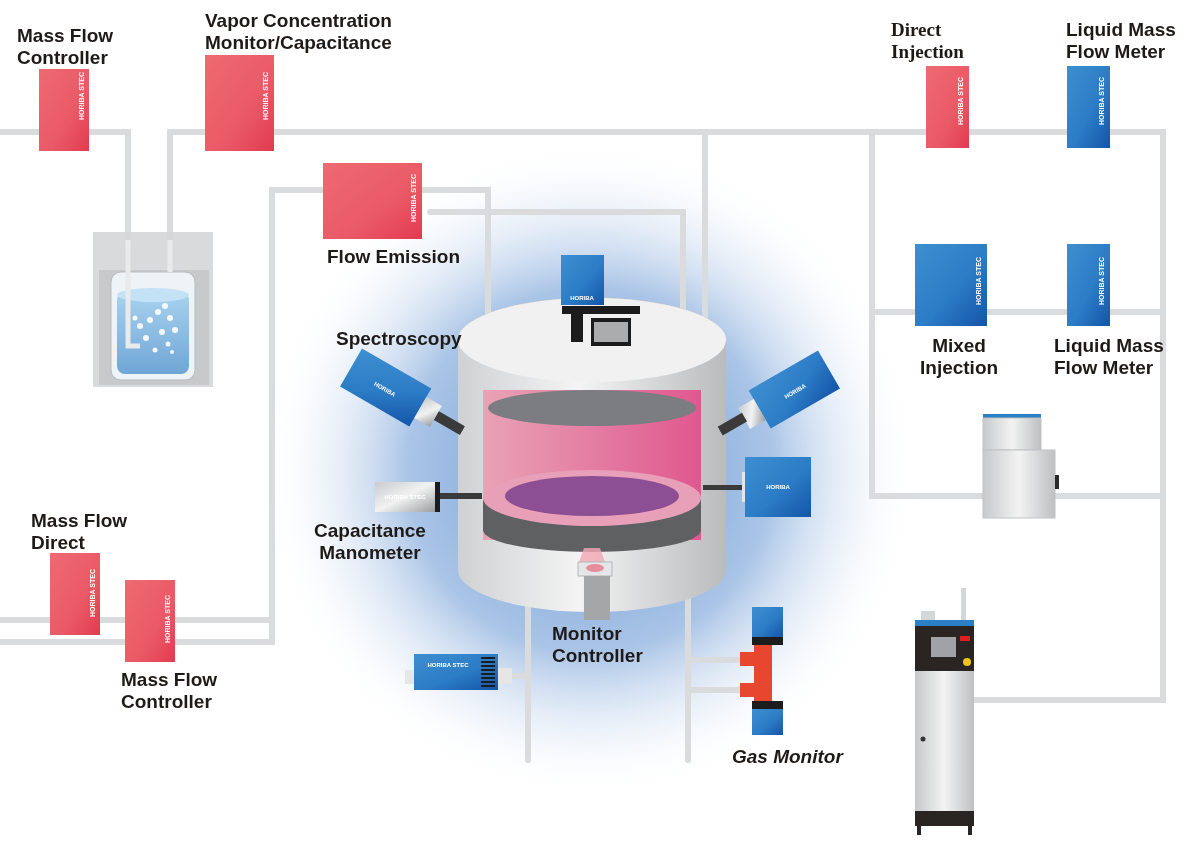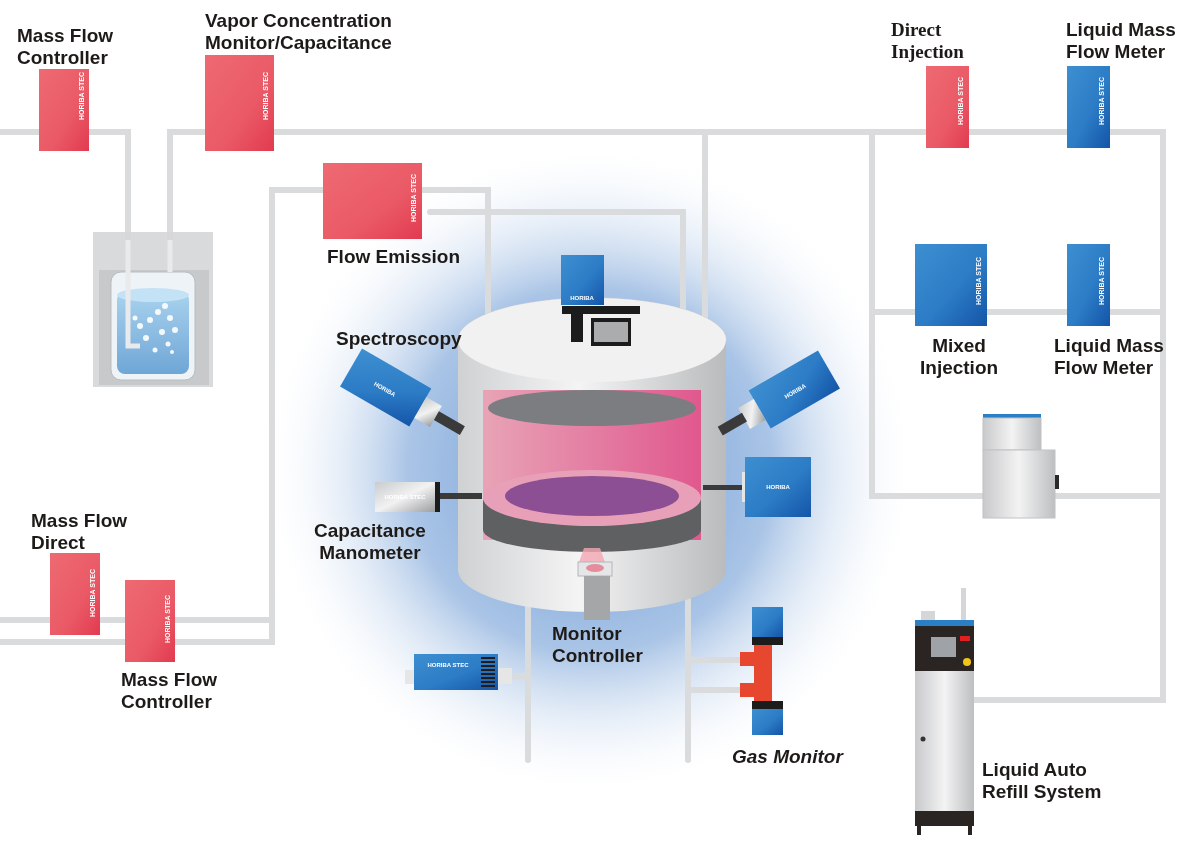--- a/index.html
+++ b/index.html
@@ -285,17 +285,13 @@
   <span>Mass Flow</span>
   <span>Controller</span>
 </div>
 <div class="lbl" style="left:552px;top:623px;">
   <span>Monitor</span>
   <span>Controller</span>
 </div>
 <div class="lbl" style="left:732px;top:746px;font-style:italic;">
   <span>Gas Monitor</span>
 </div>
-<div class="lbl" style="left:982px;top:759px;">
-  <span>Liquid Auto</span>
-  <span>Refill System</span>
-</div>
 </div>
 
 </body></html>

